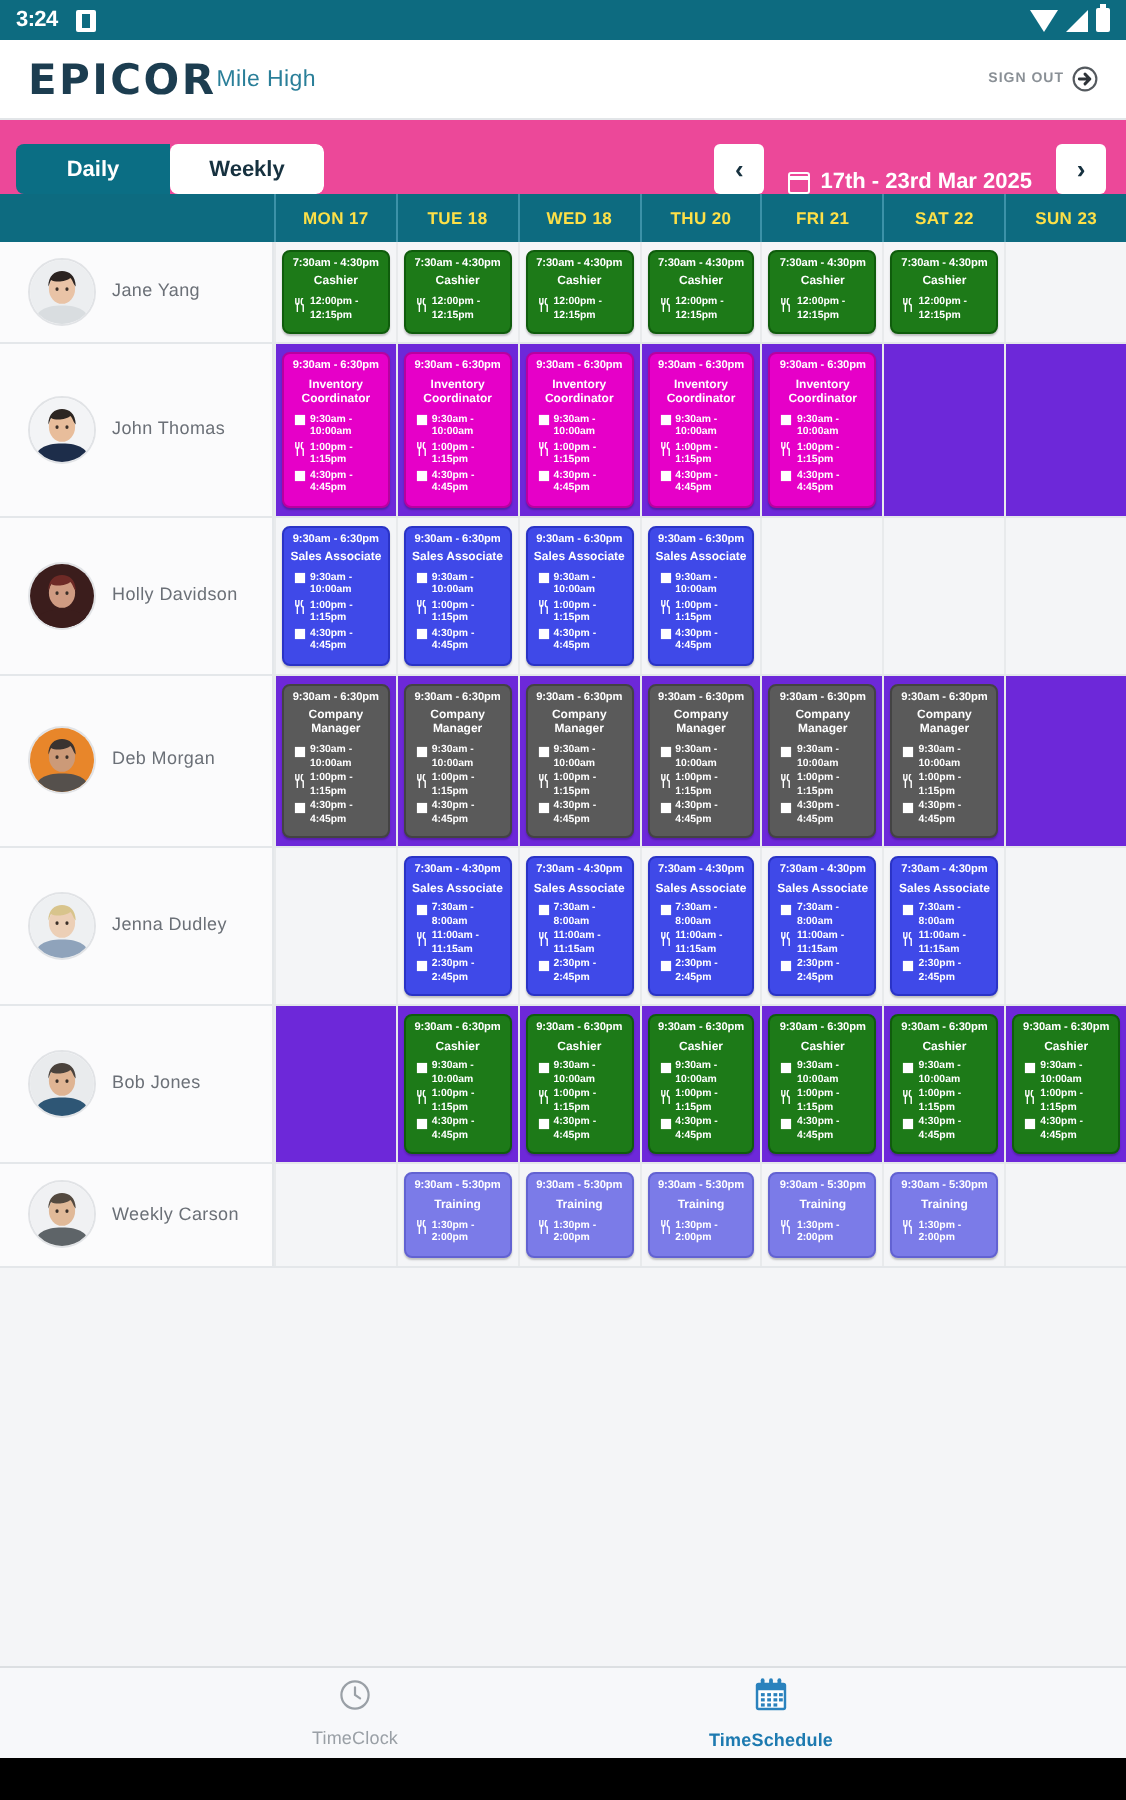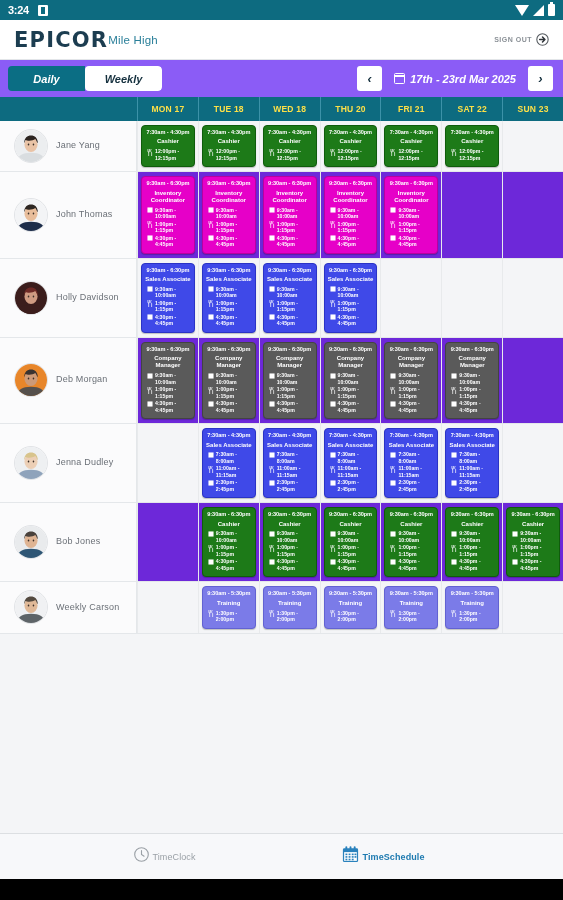--- a/index.html
+++ b/index.html
@@ -75,24 +75,23 @@
   .signout {
     display: flex; align-items: center; gap: 4px;
     font-size: 7px; color: #8a9096; letter-spacing: .5px;
     font-weight: bold;
   }
   .signout svg { display: block; }
 
   
   .toolbar {
     flex: 0 0 37px; height: 37px;
-    background: #8b5cf6;
-    display: flex; align-items: center;
+    background: #ec4899;
+    display: flex; align-items: flex-end;
     padding: 0 8px;
-    font-style: italic;
   }
   .segmented {
     display: flex; border-radius: 4px; overflow: hidden;
     height: 25px;
   }
   .seg {
     width: 77px; height: 25px;
     display: flex; align-items: center; justify-content: center;
     font-size: 11px; font-weight: bold;
   }
@@ -209,21 +208,21 @@
 
   
   .bottomnav {
     flex: 0 0 46px; height: 46px;
     background: #f7f8fa;
     border-top: 1px solid #dcdfe2;
     display: flex; align-items: center; justify-content: center;
     gap: 118px;
   }
   .navitem {
-    display: flex; 
+    display: flex; flex-direction: column;
     align-items: center; gap: 3px;
     width: 90px;
   }
   .navitem .nlabel { font-size: 9px; letter-spacing: .1px; }
   .navitem.inactive .nlabel { color: #9aa0a6; }
   .navitem.active .nlabel { color: #1d7ab0; font-weight: bold; }
   .gesturebar {
     flex: 0 0 21px; height: 21px; background: #000;
   }
 </style>

